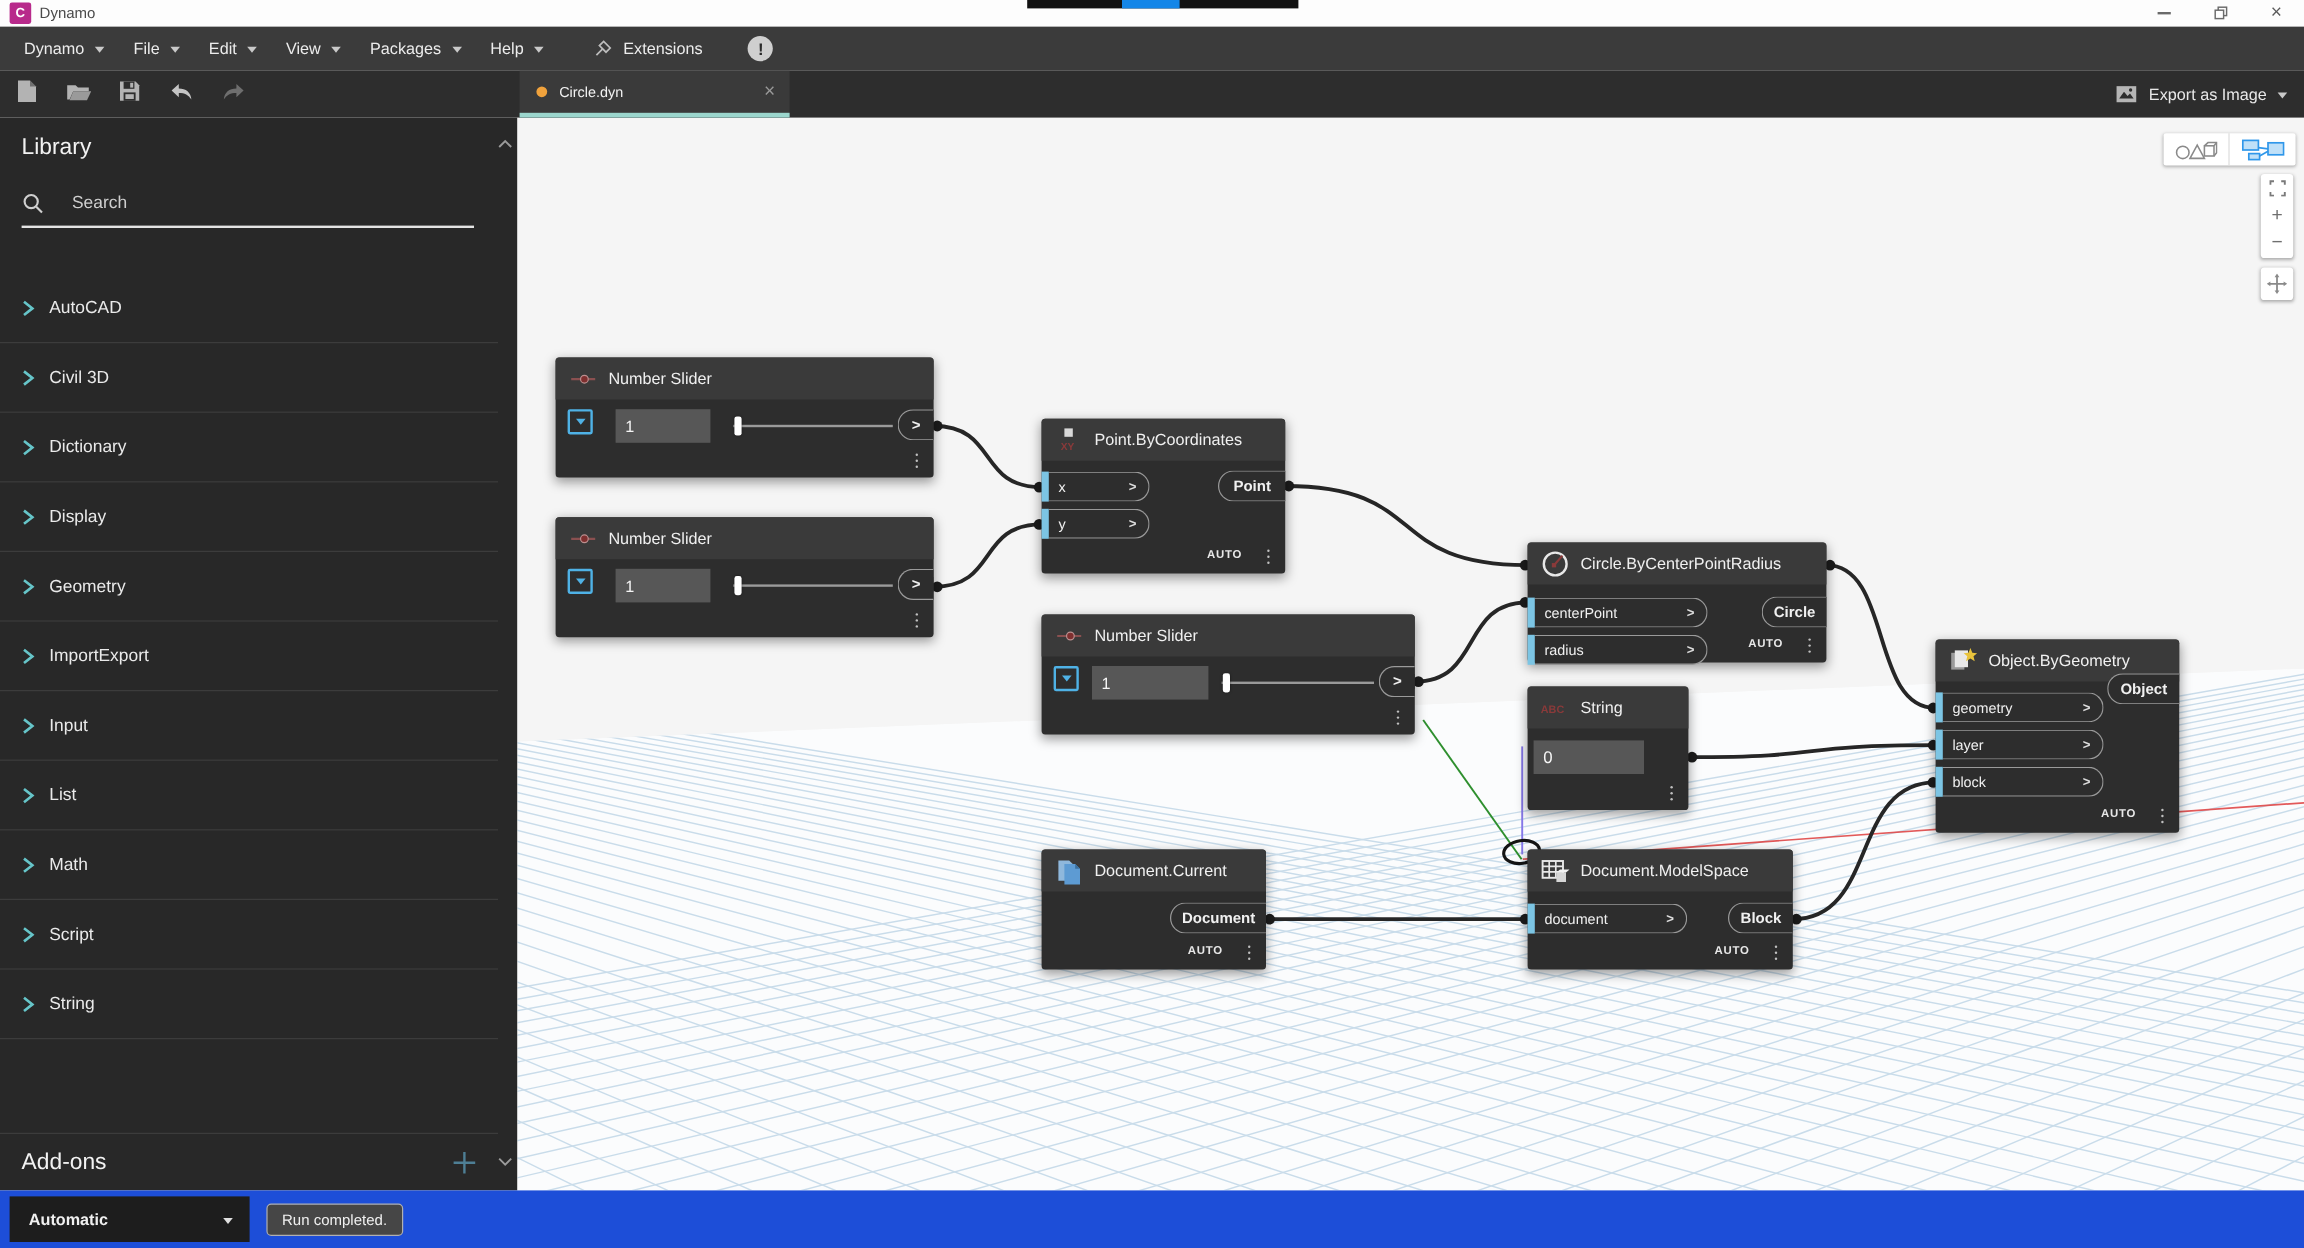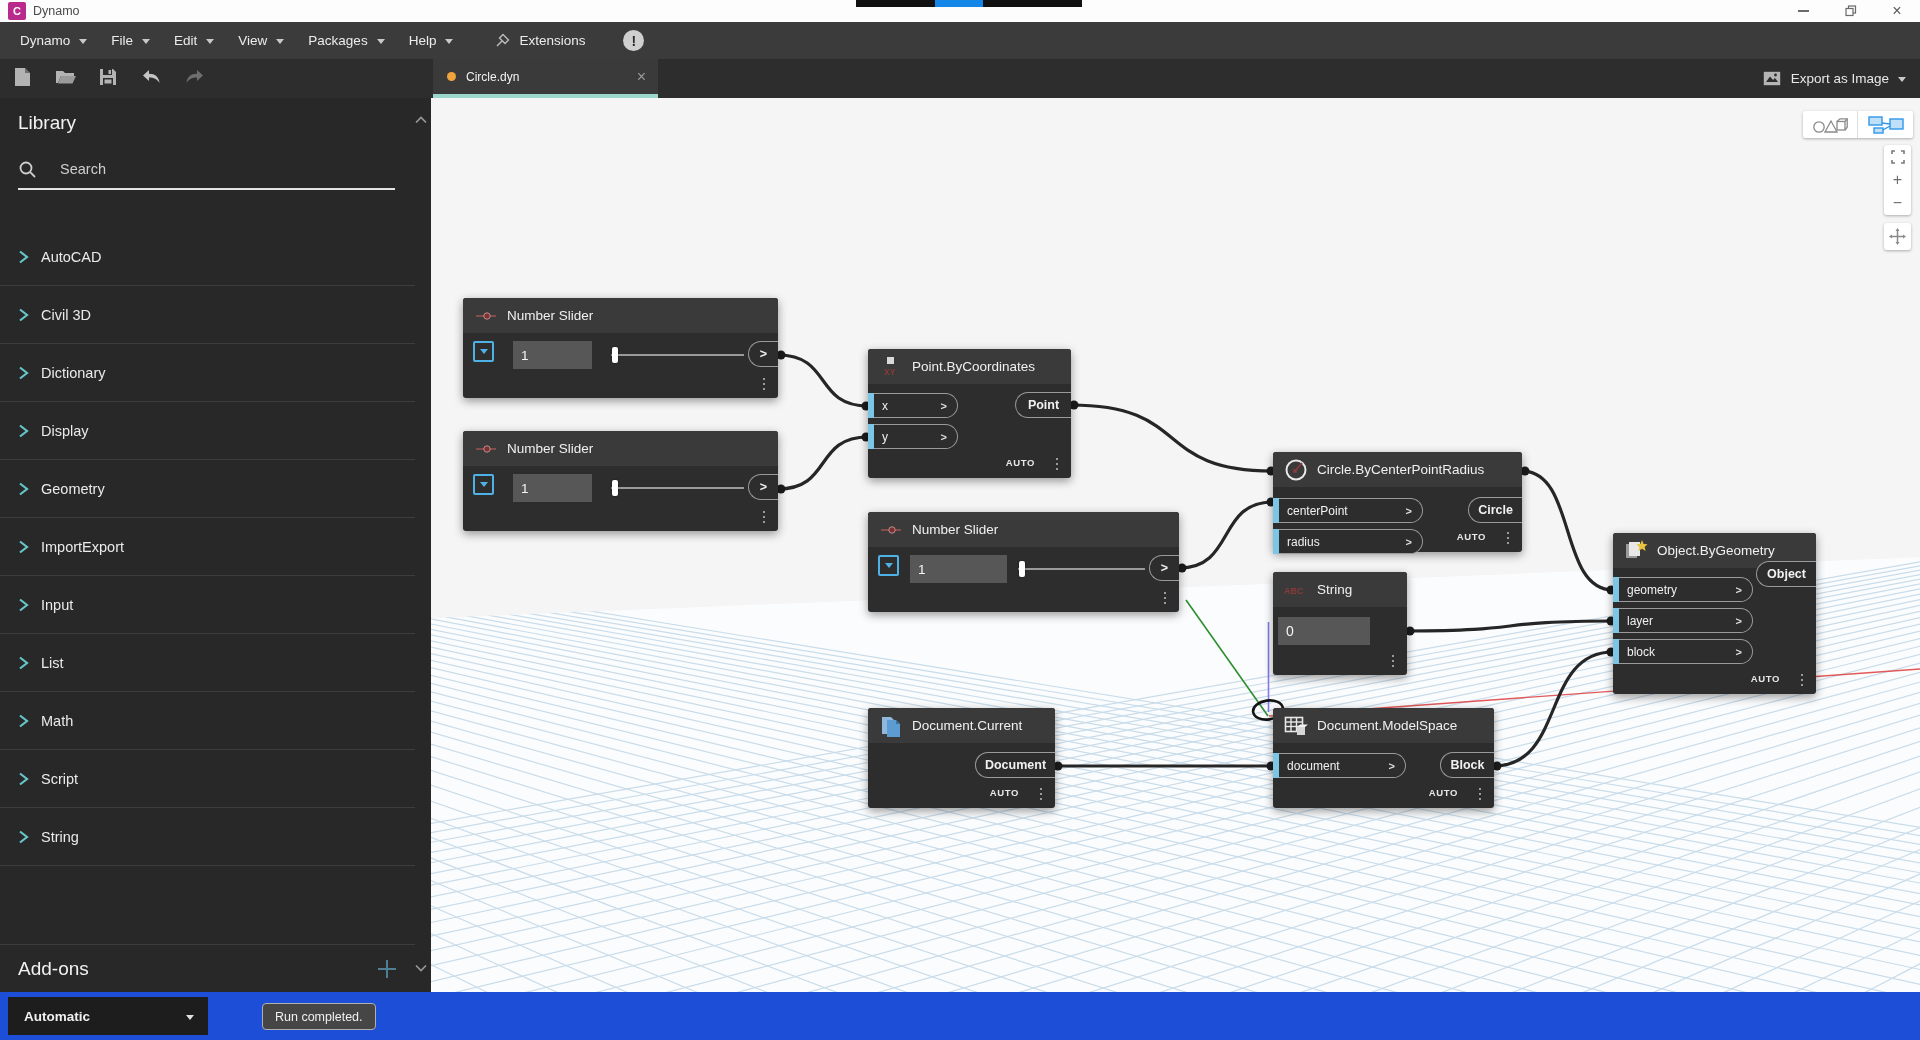--- a/index.html
+++ b/index.html
@@ -79,21 +79,21 @@
   .slider-val { position:absolute; background:#575757; border:none; color:#f5f5f5; font-size:13.5px; padding-left:8px; font-family:"Liberation Sans",sans-serif; outline:none; }
   .slider-track { position:absolute; height:2px; background:#9a9a9a; }
   .slider-handle { position:absolute; width:6px; height:16px; background:#fff; border-radius:2px; box-shadow:0 0 2px rgba(0,0,0,.6); }
   .string-input { position:absolute; background:#575757; border:none; color:#f5f5f5; font-size:14px; padding-left:8px; font-family:"Liberation Sans",sans-serif; outline:none; }
 
   
   .statusbar { position:absolute; left:0; top:992px; width:1920px; height:48px; background:#1d4ed8; z-index:60; }
   .run-mode { position:absolute; left:8px; top:5px; width:200px; height:38px; background:#1d1d1d; display:flex; align-items:center; cursor:pointer; }
   .run-mode .lbl { color:#f0f0f0; font-size:13.5px; font-weight:bold; margin-left:16px; }
   .run-mode .caret-down { margin-left:auto; margin-right:14px; border-top-color:#e0e0e0; }
-  .run-status { position:absolute; left:222px; top:11px; height:27px; padding:0 12px; border:1.5px solid #b0b0b0; border-radius:4px; background:#464646; color:#f0f0f0; font-size:12.5px; display:flex; align-items:center;margin-left:40px; }
+  .run-status { position:absolute; left:222px; top:11px; height:27px; padding:0 12px; border:1.5px solid #b0b0b0; border-radius:4px; background:#464646; color:#f0f0f0; font-size:12.5px; display:flex; align-items:center; }
 </style>
 </head>
 <body>
 
 <div class="titlebar">
   <div class="app-logo">C</div>
   <div class="app-title">Dynamo</div>
   <div class="taskbar-strip">
       <div class="blue-seg"></div>
     </div>

